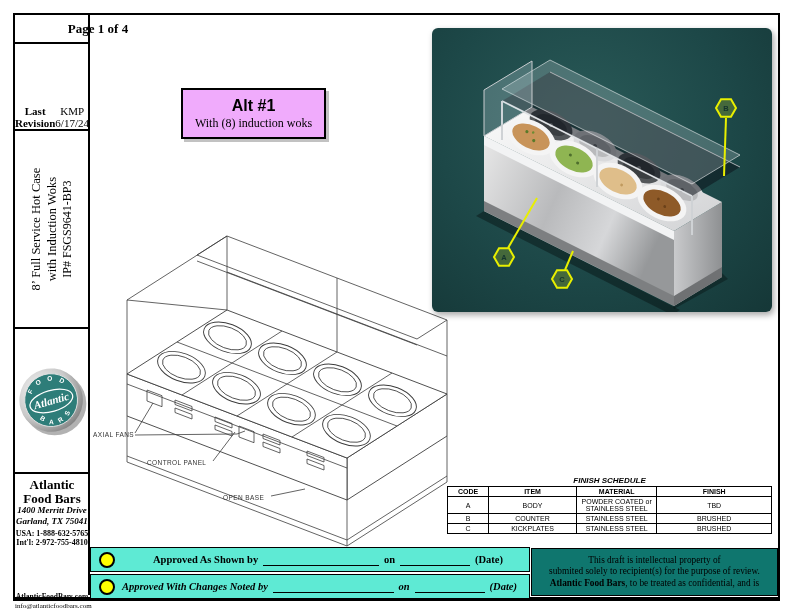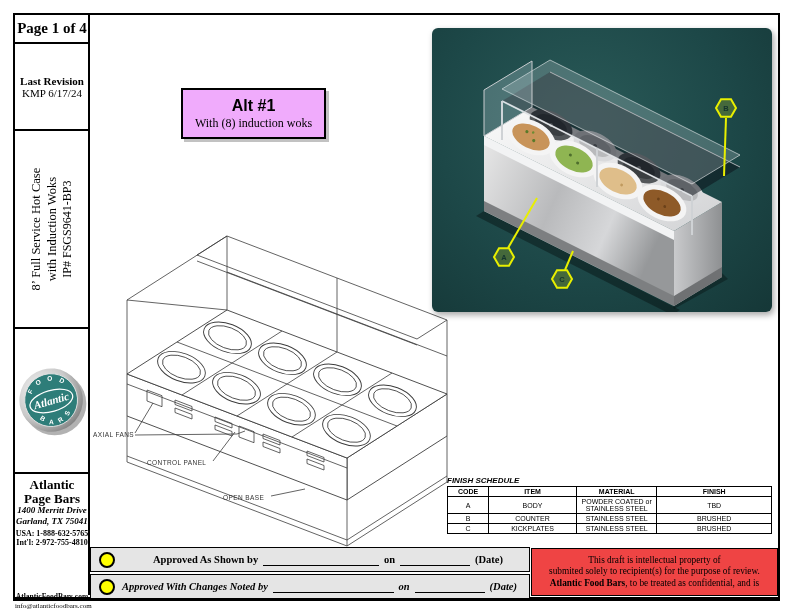--- a/index.html
+++ b/index.html
@@ -7,22 +7,22 @@
           font-family:"Liberation Serif", serif;color:#000;}
   .abs{position:absolute;}
   
   .page-frame{left:13px;top:13px;width:763px;height:582px;border:2.5px solid #000;border-bottom-width:4px;}
   
   .vline{background:#000;}
   .hline{background:#000;}
   
   .sb{left:15px;width:74px;text-align:center;}
   .sb-page{top:15px;height:27px;display:flex;align-items:center;justify-content:center;
-           font-weight:bold;font-size:15px;}
-  .sb-rev{top:44px;height:85px;display:flex;flex-direction:column;align-items:center;justify-content:center;font-size:11px;}
+           font-weight:bold;font-size:13px;padding-left:46px;}
+  .sb-rev{top:44px;height:85px;display:flex;flex-direction:row;align-items:flex-end;justify-content:center;font-size:11px;}
   .sb-rev .lbl{font-weight:bold;}
   .sb-title{top:131px;height:196px;display:flex;align-items:center;justify-content:center;}
   .rot{transform:rotate(-90deg);white-space:nowrap;font-size:12.5px;line-height:1.25;text-align:center;}
   .sb-logo{top:329px;height:143px;display:flex;align-items:center;justify-content:center;}
   .sb-addr{top:474px;height:120px;font-size:9px;line-height:1.15;padding-top:4px;}
   .co-name{font-weight:bold;font-size:13px;line-height:1.05;}
   .co-addr{font-style:italic;font-weight:bold;font-size:9px;}
   .co-tel{font-weight:bold;font-size:8px;}
   .co-web{font-weight:bold;font-size:7.5px;margin-top:46px;}
   .co-mail{font-size:7px;}
@@ -31,39 +31,39 @@
            box-shadow:3px 3px 0 rgba(120,120,120,.45);display:flex;flex-direction:column;
            align-items:center;justify-content:center;}
   .alt-title{font-family:"Liberation Sans",sans-serif;font-weight:bold;font-size:16px;}
   .alt-sub{font-size:12px;margin-top:1px;}
   
   .render{left:432px;top:28px;width:340px;height:284px;border-radius:6px;
           background:radial-gradient(ellipse at 45% 35%, #2a5a58 0%, #1d4848 55%, #153737 100%);
           box-shadow:2px 3px 6px rgba(0,0,0,.35);}
   
   .fs{left:447px;top:476px;width:325px;font-family:"Liberation Sans",sans-serif;}
-  .fs-title{font-size:8px;font-weight:bold;font-style:italic;margin-bottom:1px;}
+  .fs-title{font-size:8px;font-weight:bold;font-style:italic;text-align:center;margin-bottom:1px;}
   .fs table{border-collapse:collapse;width:100%;}
   .fs td,.fs th{border:1px solid #000;font-size:7px;text-align:center;padding:1px 2px;vertical-align:middle;}
   .fs th{font-weight:bold;}
   .c-code{width:38px;} .c-item{width:88px;} .c-mat{width:80px;white-space:pre-line;} .c-fin{width:119px;}
   
-  .appr{left:90px;width:438px;height:23px;background:#e5e5e5;border:1.5px solid #000;
+  .appr{left:90px;width:438px;height:23px;background:#5eead4;border:1.5px solid #000;
         display:flex;align-items:center;font-size:10.5px;font-weight:bold;}
   .appr1{top:547px;}
   .appr2{top:574px;font-style:italic;}
   .appr .circ{width:12px;height:12px;border:2.5px solid #000;border-radius:50%;margin-left:8px;flex:0 0 auto;background:#ffff00;}
   .appr .lbl{margin-left:38px;}
   .appr2 .lbl{margin-left:7px;}
   .sig{border-bottom:1.3px solid #000;height:11px;flex:1 1 auto;margin:0 5px;}
   .sig-date{flex:0 0 70px;}
   .appr .tail{margin-right:26px;}
   .appr2 .tail{margin-right:12px;}
   
-  .legal{left:531px;top:548px;width:245px;height:46px;border:1.5px solid #000;background:#ef4444;
+  .legal{left:531px;top:548px;width:245px;height:46px;border:1.5px solid #000;background:#0f766e;
          font-size:9.3px;line-height:1.2;text-align:center;display:flex;flex-direction:column;justify-content:center;}
   
   .lines{stroke:#3c3c3c;stroke-width:0.8;fill:none;}
   .facefill{fill:#ffffff;stroke:#3c3c3c;stroke-width:0.9;}
   .cadtext{font-family:"Liberation Sans",sans-serif;font-size:6.5px;letter-spacing:.4px;fill:#333;}
 </style>
 </head>
 <body>
 
 <div id="canvas">
@@ -114,21 +114,21 @@
         <text x="0" y="0" text-anchor="middle" font-size="7.5" font-weight="bold" letter-spacing="2.5" fill="#ffffff" font-family="Liberation Sans, sans-serif">
           <textPath href="#arcBot" startOffset="50%" text-anchor="middle">B A R S</textPath>
         </text>
         <text x="0" y="5" text-anchor="middle" font-size="12.5" font-weight="bold" font-style="italic" fill="#ffffff" font-family="Liberation Serif, serif">Atlantic</text>
       </g>
     </svg>
   </div>
 
   <div class="abs sb sb-addr">
     <div class="co-name">Atlantic</div>
-    <div class="co-name">Page Bars</div>
+    <div class="co-name">Food Bars</div>
     <div class="co-addr">1400 Merritt Drive</div>
     <div class="co-addr">Garland, TX 75041</div>
     <div class="co-tel" style="margin-top:3px;">USA: 1-888-632-5765</div>
     <div class="co-tel">Int'l: 2-972-755-4810</div>
     <div class="co-web">AtlanticFoodBars.com</div>
     <div class="co-mail">info@atlanticfoodbars.com</div>
   </div>
 
   <div class="abs alt-box">
     <div class="alt-title">Alt #1</div>

